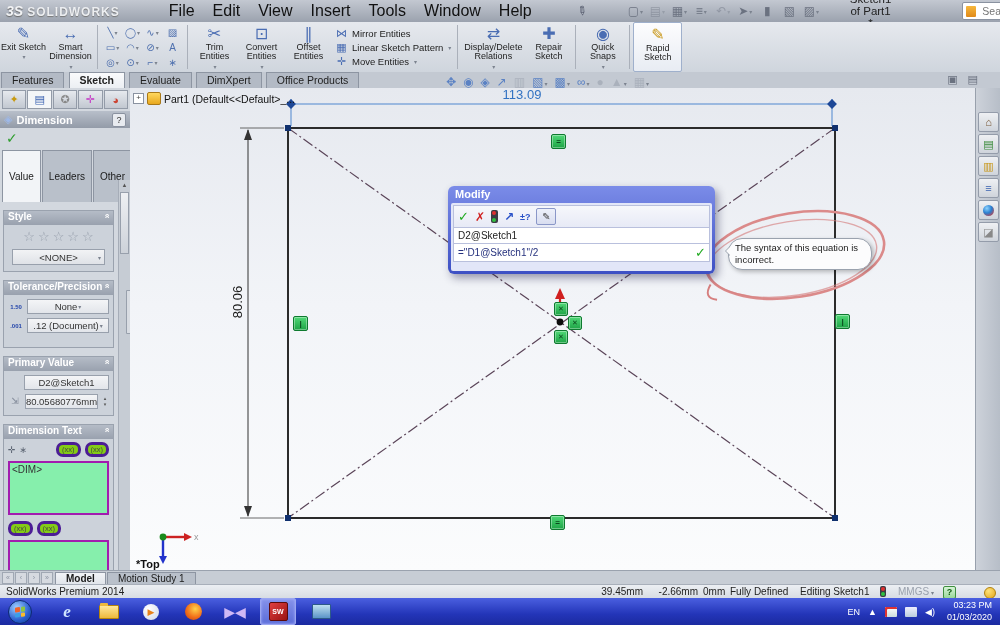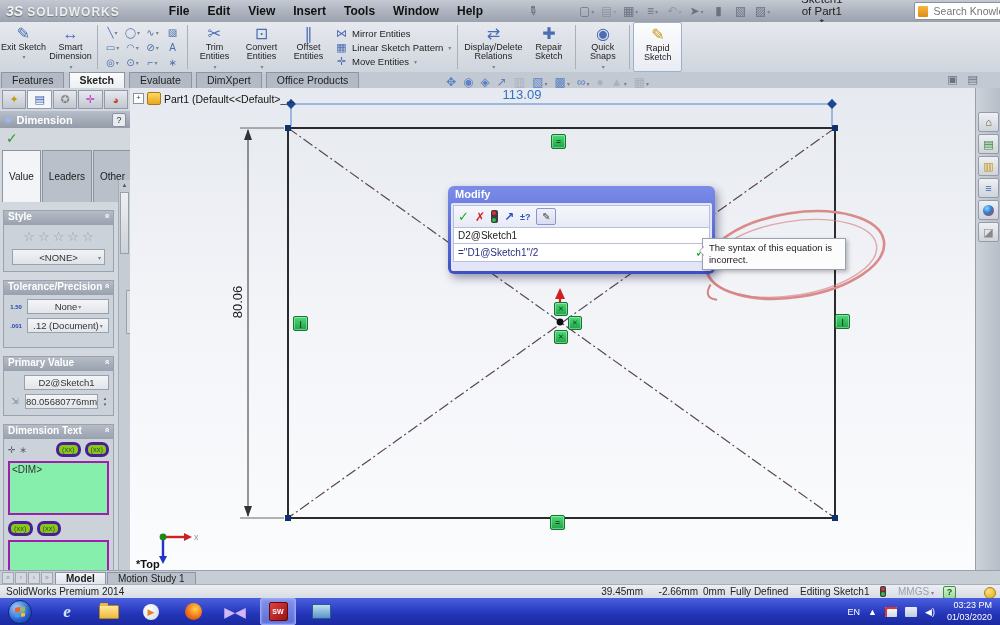--- a/index.html
+++ b/index.html
@@ -6,21 +6,21 @@
   #root{position:relative;width:1000px;height:625px;font-family:"Liberation Sans","DejaVu Sans",sans-serif;
         font-size:11px;color:#1a1a1a;overflow:hidden;background:#eef0f4;user-select:none;}
   .abs{position:absolute;}
   
   .titlebar{left:0;top:0;width:1000px;height:22px;background:linear-gradient(#c3c8d1,#9ba2ae);
             display:flex;align-items:center;border-bottom:1px solid #7e8591;gap:31px;}
   .logo{display:flex;align-items:baseline;gap:4px;padding:0 10px 0 6px;}
   .logo .l1{font-weight:bold;font-style:italic;color:#f2f3f5;font-size:14px;text-shadow:0 1px 1px #666;}
   .logo .l2{font-weight:bold;color:#eceef1;font-size:12px;letter-spacing:1px;text-shadow:0 1px 1px #777;}
   .menus{display:flex;gap:2px;}
-  .menu{padding:3px 8px;font-size:12px;color:#111;cursor:default;font-weight:bold;}
+  .menu{padding:3px 8px;font-size:16px;color:#111;cursor:default;}
   .pin{margin:0 6px;color:#52586a;font-size:12px;transform:rotate(40deg);}
   .qa{display:flex;align-items:center;gap:7px;margin-left:4px;}
   .qi{width:15px;height:14px;display:inline-flex;align-items:center;justify-content:center;
       font-size:12px;color:#6b7280;}
   .qi.dis{opacity:.45;}
   .da{font-size:6px;color:#7c838f;margin-left:1px;}
   .doc-title{flex:1;text-align:center;font-size:11.5px;color:#222;padding-right:40px;}
   .searchbox{display:flex;align-items:center;background:#fff;border:1px solid #8a92a0;height:16px;
              width:170px;padding:0 3px;border-radius:2px;}
   .sw-kb{width:10px;height:11px;background:linear-gradient(#f6b73c,#e08a1a);border-radius:1px;margin-right:4px;}
@@ -115,22 +115,22 @@
   .mtools .spinar{color:#2a52c8;font-weight:bold;font-size:12px;}
   .mtools .mq{color:#2a52c8;font-weight:bold;font-size:9px;}
   .eqbtn{width:18px;height:15px;border:1px solid #8a97c8;background:linear-gradient(#eef1fa,#d8ddf0);
          display:flex;align-items:center;justify-content:center;font-size:10px;color:#444;border-radius:2px;}
   .mfield{background:#fff;border:1px solid #b9c0dd;border-top:0;height:15px;font-size:10px;
           display:flex;align-items:center;padding:0 4px;color:#222;}
   .meq{height:17px;color:#26327e;position:relative;}
   .meq .ok2{position:absolute;right:3px;color:#1faa1f;font-weight:bold;font-size:13px;}
   .mstrip{height:7px;}
   
-  .tooltip{position:absolute;left:572px;top:150px;width:130px;background:#fcfcfd;border:1px solid #9aa2ae;
-           border-radius:0;box-shadow:2px 2px 4px rgba(0,0,0,.25);font-size:9.5px;color:#222;
+  .tooltip{position:absolute;left:598px;top:150px;width:130px;background:#fcfcfd;border:1px solid #9aa2ae;
+           border-radius:14px;box-shadow:2px 2px 4px rgba(0,0,0,.25);font-size:9.5px;color:#222;
            padding:3px 6px;line-height:1.25;}
   .tooltip:before{content:"";position:absolute;left:-9px;top:7px;border:5px solid transparent;
                   border-right-color:#9aa2ae;}
   .tooltip:after{content:"";position:absolute;left:-7px;top:8px;border:4px solid transparent;
                  border-right-color:#fcfcfd;}
   .toplabel{position:absolute;left:6px;top:470px;font-size:11px;font-weight:bold;color:#111;}
   
   .taskpane{left:975px;top:88px;width:25px;height:482px;background:linear-gradient(90deg,#cdd2da,#b6bdc7);
             border-left:1px solid #98a0ac;}
   .tp-ico{width:19px;height:18px;margin:2px auto;background:linear-gradient(#eef0f3,#cfd4db);

